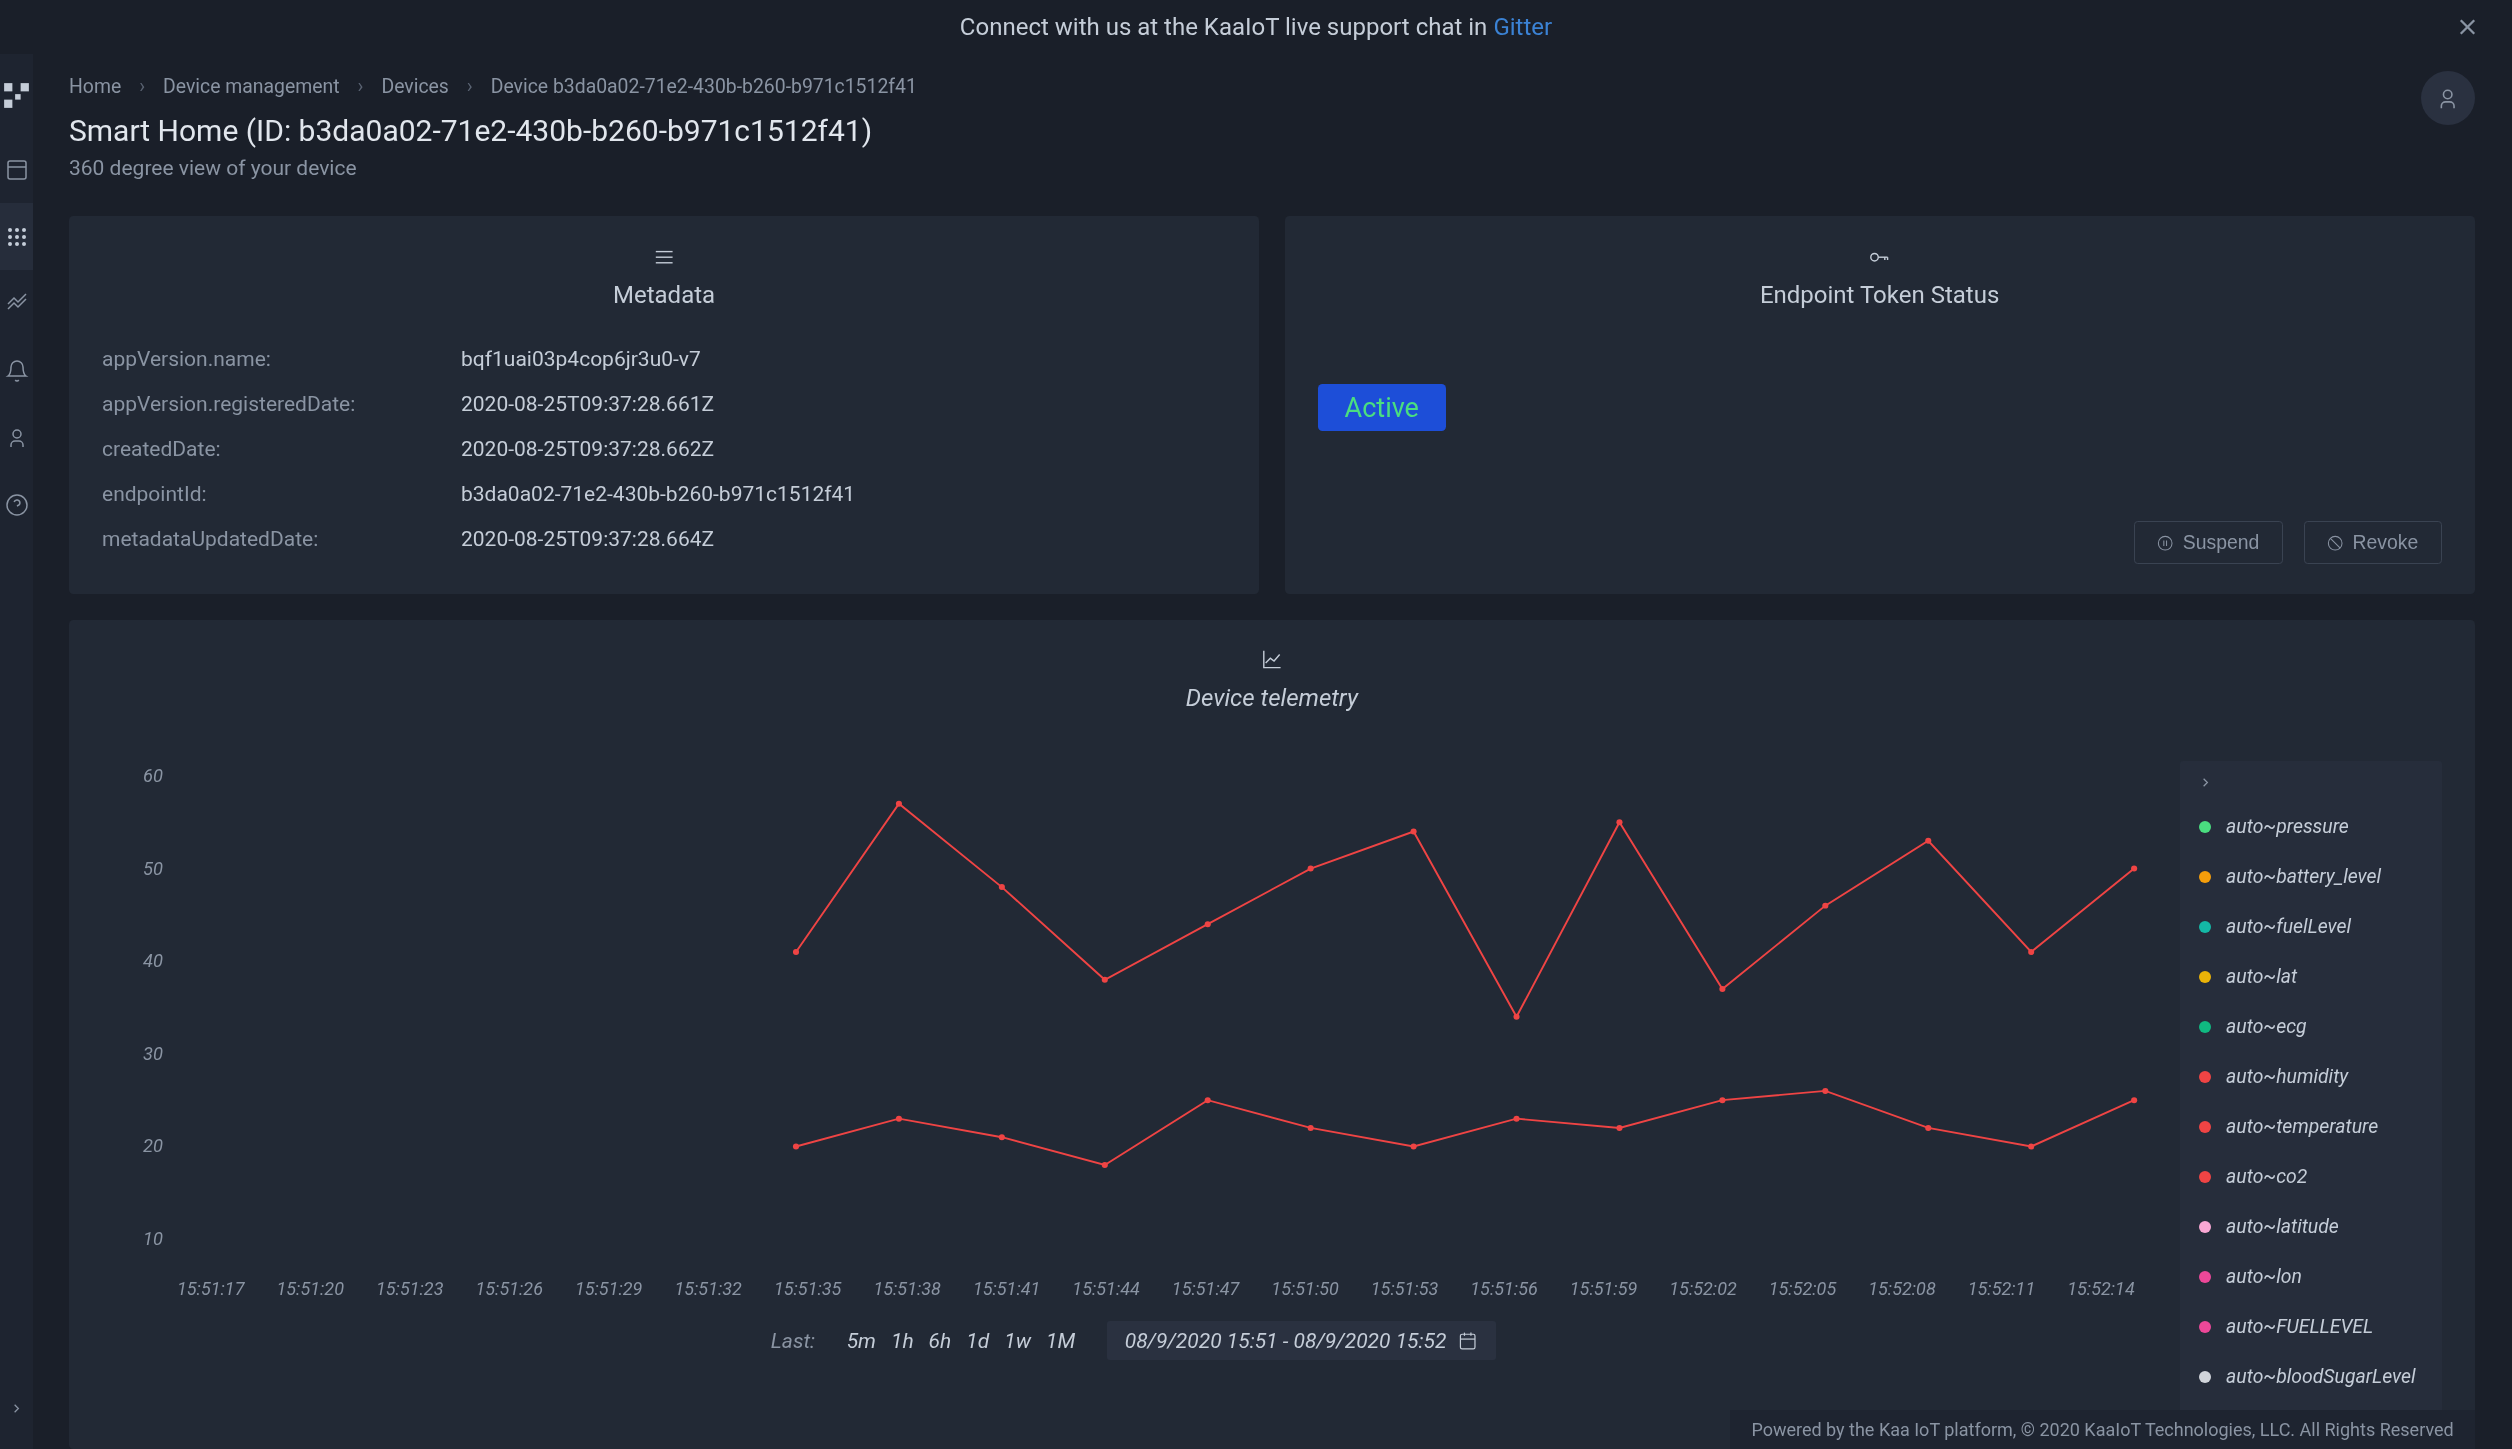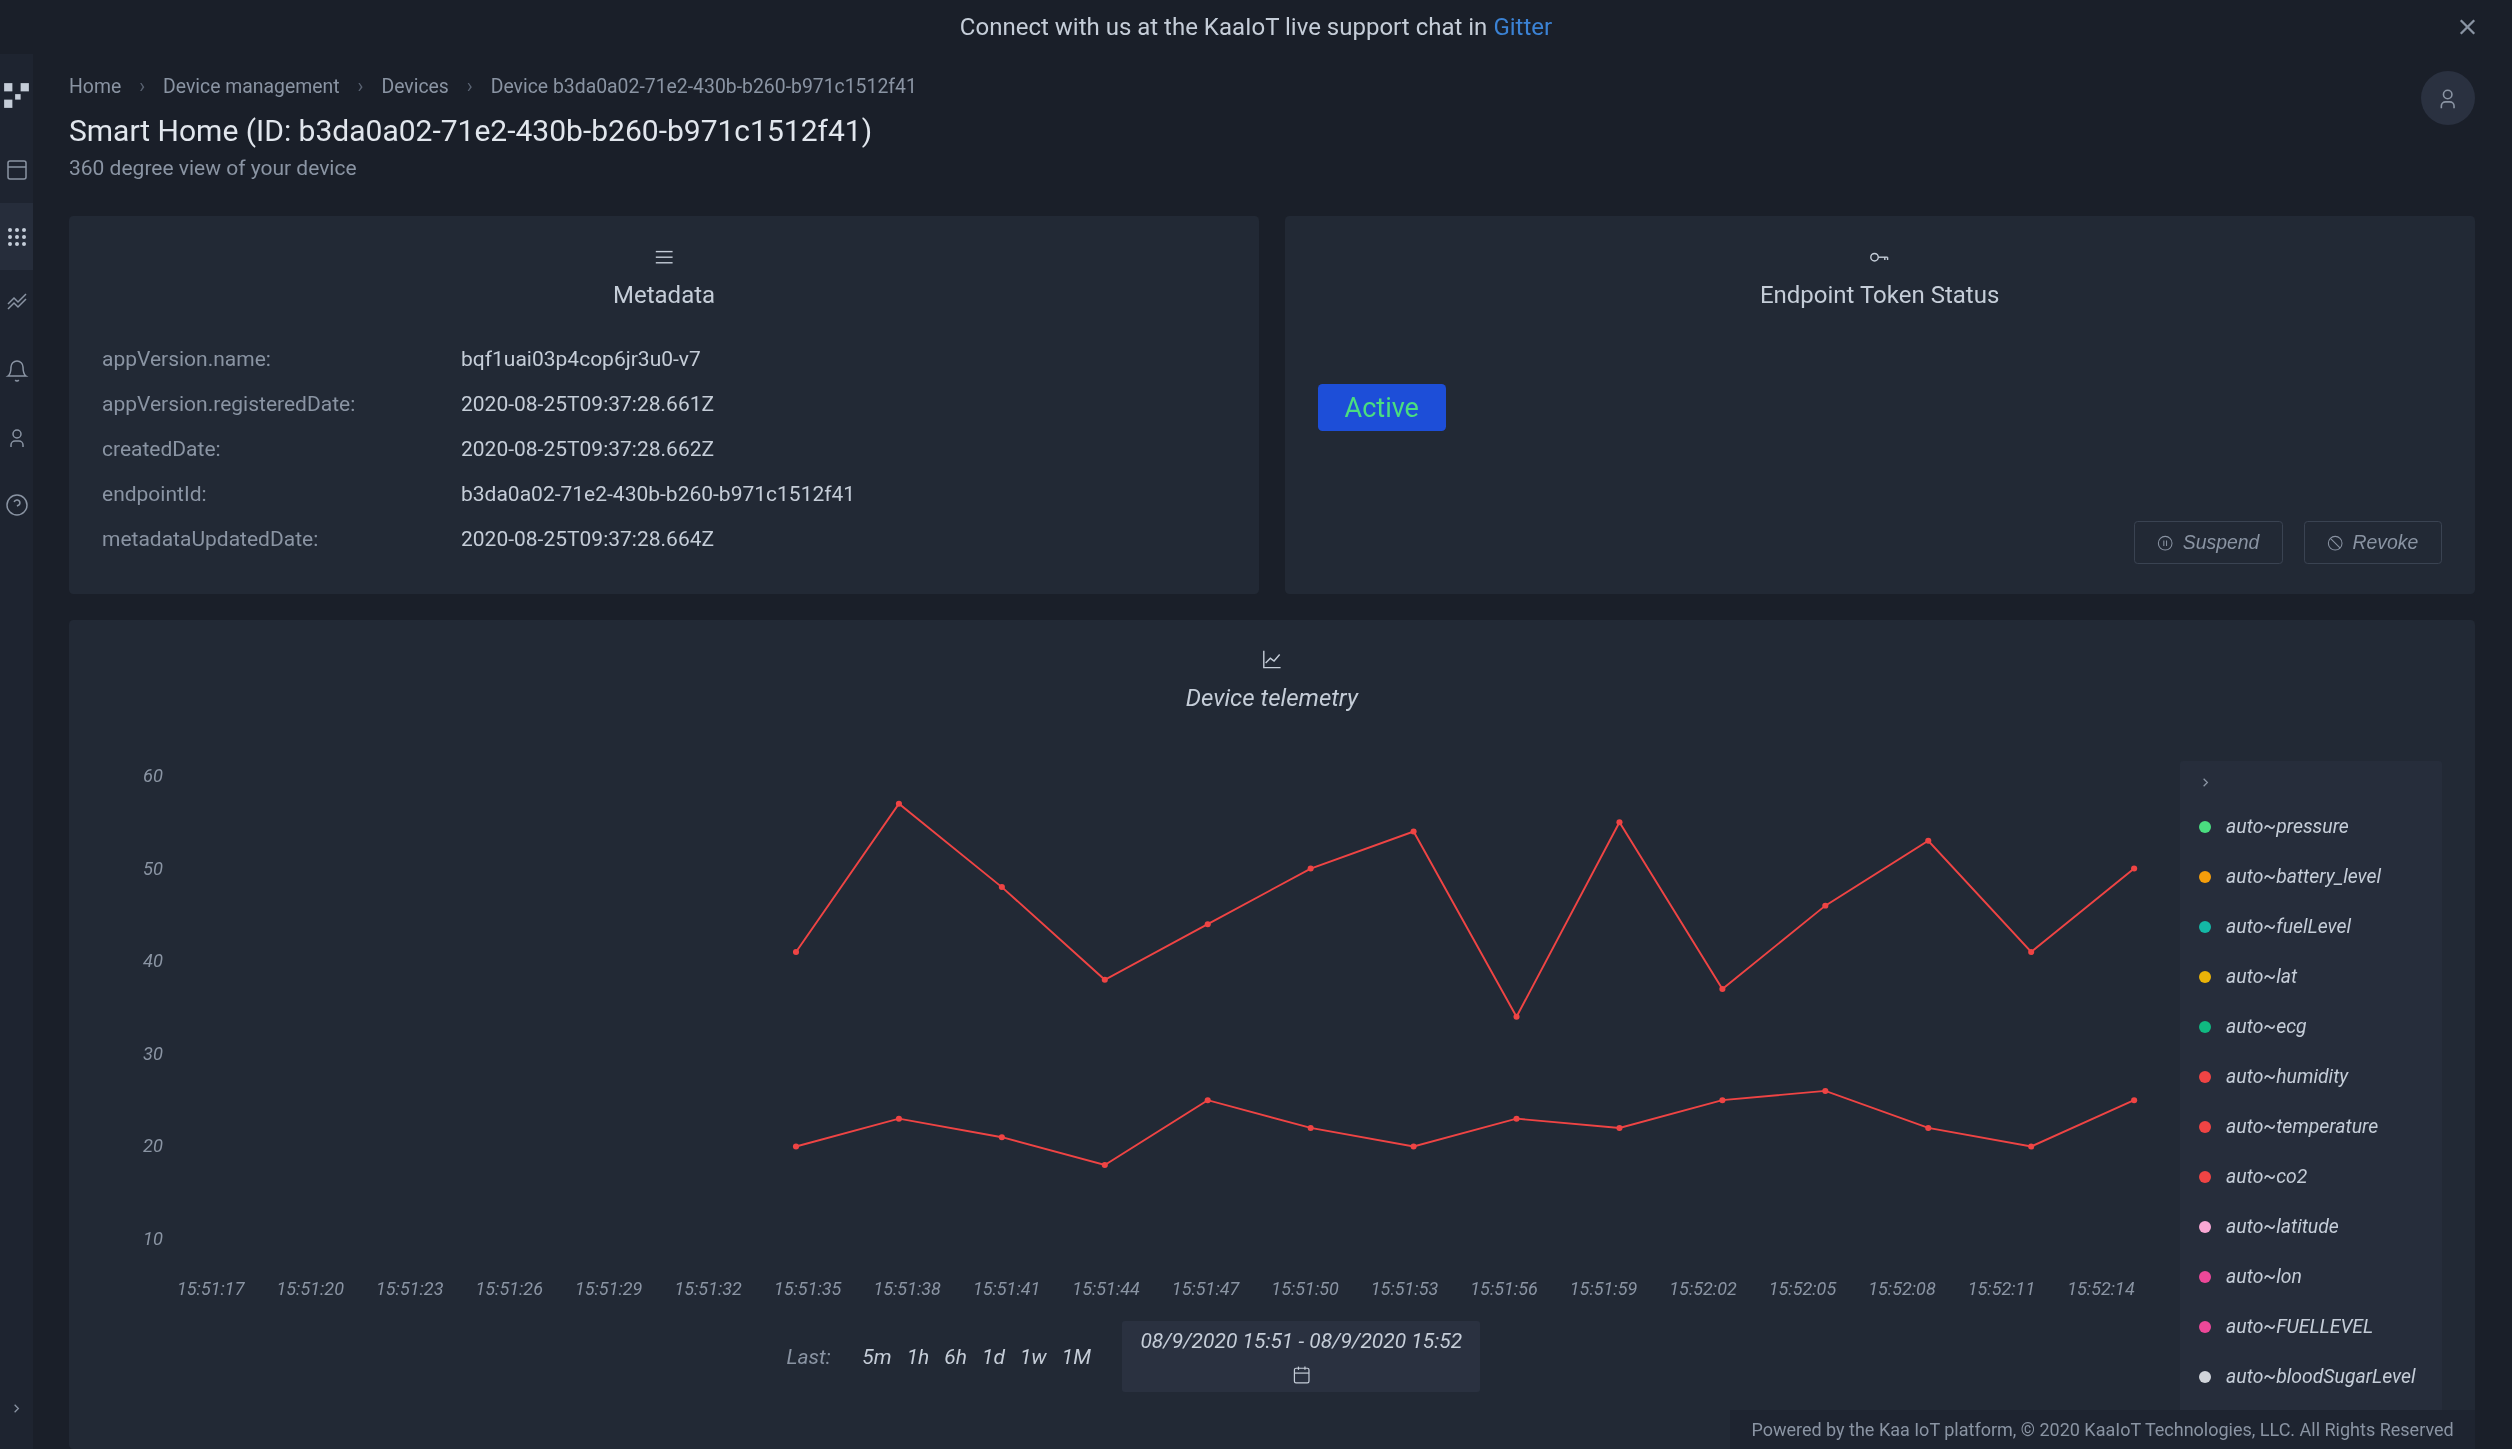--- a/index.html
+++ b/index.html
@@ -176,21 +176,20 @@
       display: flex;
       align-items: center;
       gap: 9px;
       padding: 9px 22.4px;
       border: 0.7px solid #3a4352;
       border-radius: 3.7px;
       background: transparent;
       color: #8a94a3;
       font-size: 19.4px;
       cursor: pointer;
-      font-style: italic;
     }
     .card-telemetry {
       margin-top: 25.4px;
       background: #222935;
       border-radius: 4.5px;
       padding: 28px 33px 22.4px;
       flex: 1;
       display: flex;
       flex-direction: column;
       font-style: italic;
@@ -255,21 +254,20 @@
     .time-label { color: #8a94a3; }
     .time-opt { color: #c5cdd8; cursor: pointer; padding: 4.5px 7.5px; }
     .time-range {
       background: #2a3140;
       padding: 7.5px 18px;
       border-radius: 3px;
       color: #c5cdd8;
       display: flex;
       align-items: center;
       gap: 12px;
-      flex-direction: column;
     }
     .footer {
       position: absolute;
       bottom: 0;
       right: 45px;
       background: #1e2430;
       padding: 9px 21px;
       font-size: 18px;
       color: #8a94a3;
     }

